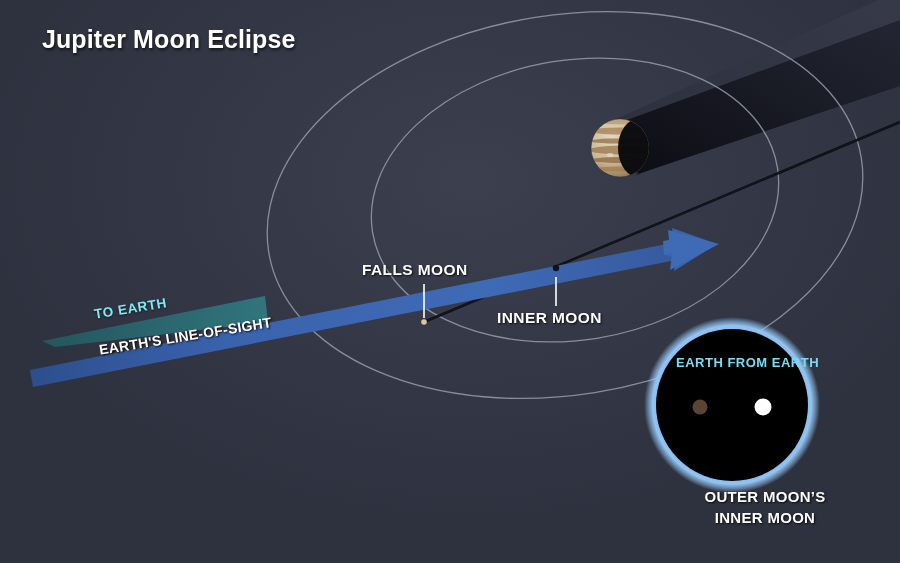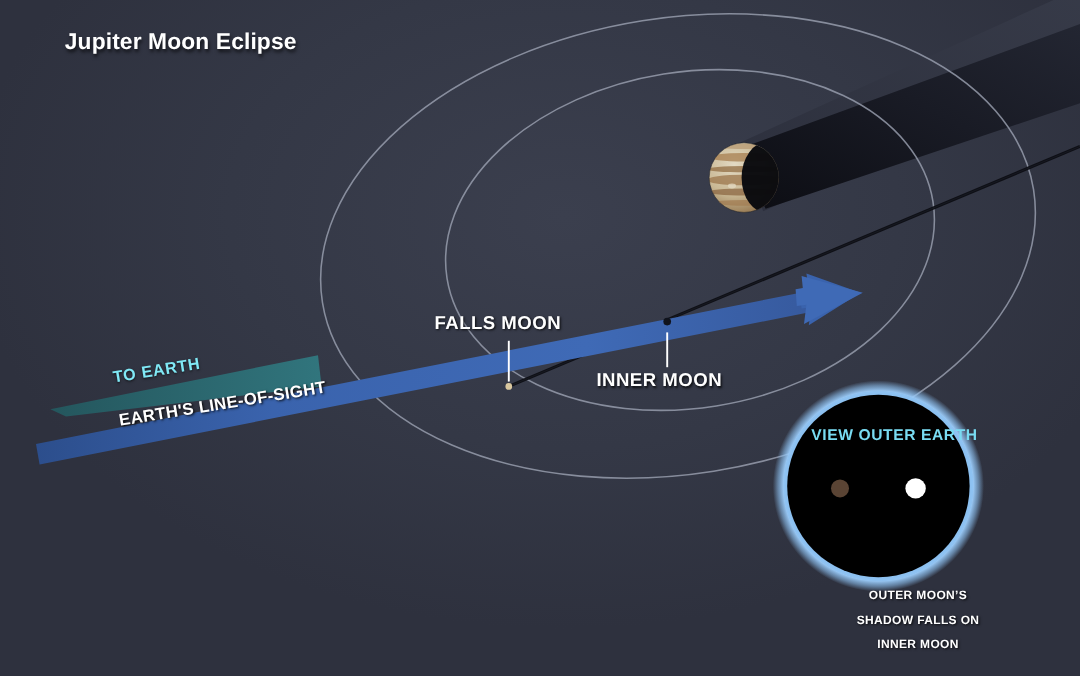--- a/index.html
+++ b/index.html
@@ -22,23 +22,23 @@
     width: 900px;
     height: 563px;
   }
   .txt {
     position: absolute;
     color: #ffffff;
     white-space: nowrap;
     pointer-events: none;
   }
   #page-title {
-    left: 54px;
+    left: 42px;
     top: 25px;
-    font-size: 19px;
+    font-size: 25px;
     font-weight: bold;
     letter-spacing: 0.1px;
     text-shadow: 1px 2px 3px rgba(0,0,0,0.65);
   }
   .moon-label {
     font-size: 15.5px;
     font-weight: bold;
     letter-spacing: 0.4px;
     text-shadow: 1px 1px 2px rgba(0,0,0,0.8);
   }
@@ -71,21 +71,21 @@
     font-size: 13px;
     font-weight: bold;
     color: #79dcf2;
     letter-spacing: 0.5px;
   }
   #inset-caption {
     left: 655px;
     top: 487px;
     width: 220px;
     text-align: center;
-    font-size: 10px;
+    font-size: 15px;
     font-weight: bold;
     line-height: 20.5px;
     letter-spacing: 0.3px;
     white-space: normal;
     text-shadow: 1px 1px 2px rgba(0,0,0,0.8);
   }
   #inset-caption span { display: block; }
 </style>
 </head>
 <body>
@@ -194,21 +194,20 @@
   <div class="txt" id="page-title">Jupiter Moon Eclipse</div>
 
   <div class="txt moon-label" id="label-outer-moon">FALLS MOON</div>
 
   <div class="txt moon-label" id="label-inner-moon">INNER MOON</div>
 
   <div class="txt" id="label-to-earth">TO EARTH</div>
 
   <div class="txt" id="label-line-of-sight">EARTH'S LINE-OF-SIGHT</div>
 
-  <div class="txt" id="label-view-from-earth">VIEW OUTER EARTH</div>
+  <div class="txt" id="label-view-from-earth">EARTH FROM EARTH</div>
 
   <div class="txt" id="inset-caption">
     <span>OUTER MOON’S</span>
-    <span>SHADOW FALLS ON</span>
     <span>INNER MOON</span>
   </div>
 
 </div>
 
 </body></html>

